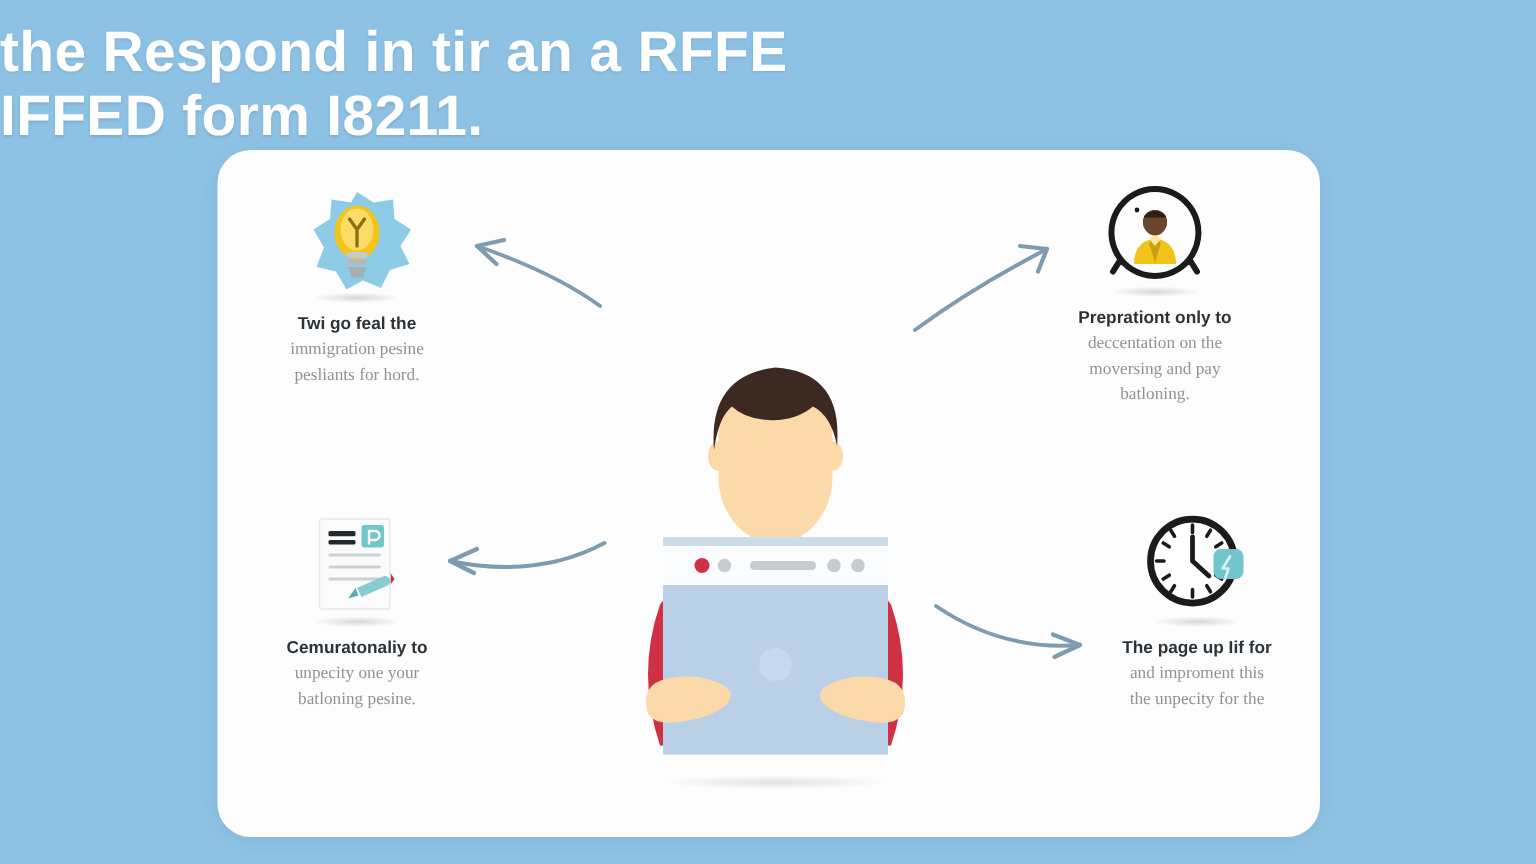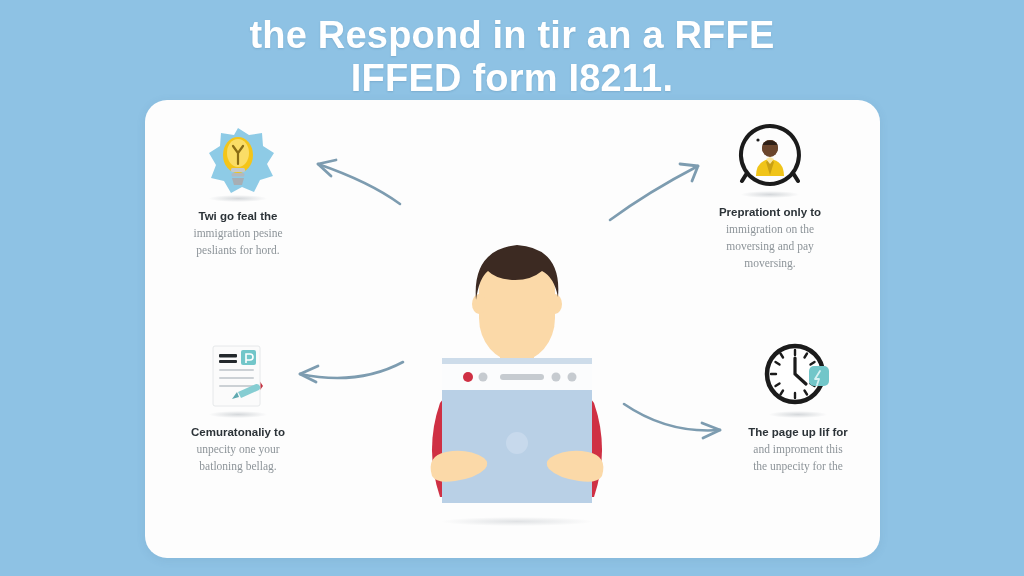--- a/index.html
+++ b/index.html
@@ -20,21 +20,20 @@
     background: #8ec2e4;
     overflow: hidden;
   }
 
   
   #title-block {
     position: absolute;
     left: 0;
     top: 14px;
     width: 1024px;
-    text-align: center;
     pointer-events: none;
   }
   .title-line {
     color: #ffffff;
     font-size: 38px;
     font-weight: bold;
     line-height: 43px;
     letter-spacing: 0.2px;
     text-shadow: 0 1px 2px rgba(70,115,150,0.28);
   }
@@ -163,23 +162,23 @@
         <path d="M37.5 27 a8 7 0 0 1 15 0 Z" fill="#2f2017"></path>
         <path d="M31 58 q0 -15 14 -17 q14 2 14 17 Z" fill="#f0c419"></path>
         <path d="M45 41 l-4 3 l4 13 l4 -13 Z" fill="#c9a013"></path>
         <path d="M41 41 l4 5 l4 -5 l-4 -2 Z" fill="#fbe6a0"></path>
         <circle cx="33" cy="22" r="1.6" fill="#1b1b1b"></circle>
       </svg>
       <div class="icon-shadow"></div>
     </div>
     <div class="quad-text">
       <span class="l0">Preprationt only to</span>
-      <span class="ln">immigration on the</span>
+      <span class="ln">deccentation on the</span>
       <span class="ln">moversing and pay</span>
-      <span class="ln">moversing.</span>
+      <span class="ln">batloning.</span>
     </div>
   </div>
 
   <div class="quad" id="quad-bl">
     <div class="quad-icon">
       <svg width="90" height="78" viewBox="0 0 90 78">
         <path d="M58 30 l12 18 l-10 14 l-22 -14 Z" fill="#c4303f"></path>
         <rect x="20" y="8" width="47" height="60" rx="2" fill="#fbfbfb" stroke="#e6e8ea" stroke-width="1"></rect>
         <rect x="26" y="16" width="18" height="3.5" rx="1" fill="#23282c"></rect>
         <rect x="26" y="22" width="18" height="3" rx="1" fill="#23282c"></rect>
@@ -189,21 +188,21 @@
         <rect x="48" y="12" width="15" height="15" rx="2" fill="#72c6c9"></rect>
         <path d="M53 16 h4 a3 3 0 0 1 0 6 h-4 Z M53 16 v9" stroke="#ffffff" stroke-width="1.6" fill="none"></path>
         <path d="M45 54 l18 -8 a3.5 3.5 0 0 1 3 6 l-18 8 Z" fill="#86cdd2"></path>
         <path d="M44 54 l-5 7 l7 -2 Z" fill="#5fa9b0"></path>
       </svg>
       <div class="icon-shadow"></div>
     </div>
     <div class="quad-text">
       <span class="l0">Cemuratonaliy to</span>
       <span class="ln">unpecity one your</span>
-      <span class="ln">batloning bellag.</span>
+      <span class="ln">batloning pesine.</span>
     </div>
   </div>
 
   <div class="quad" id="quad-br">
     <div class="quad-icon">
       <svg width="90" height="78" viewBox="0 0 90 78">
         <circle cx="42" cy="36" r="28" fill="#ffffff" stroke="#1b1b1b" stroke-width="4.5"></circle>
         <g stroke="#1b1b1b" stroke-width="2.4" stroke-linecap="round">
           <line x1="42" y1="12" x2="42" y2="17"></line>
           <line x1="42" y1="55" x2="42" y2="60"></line>

